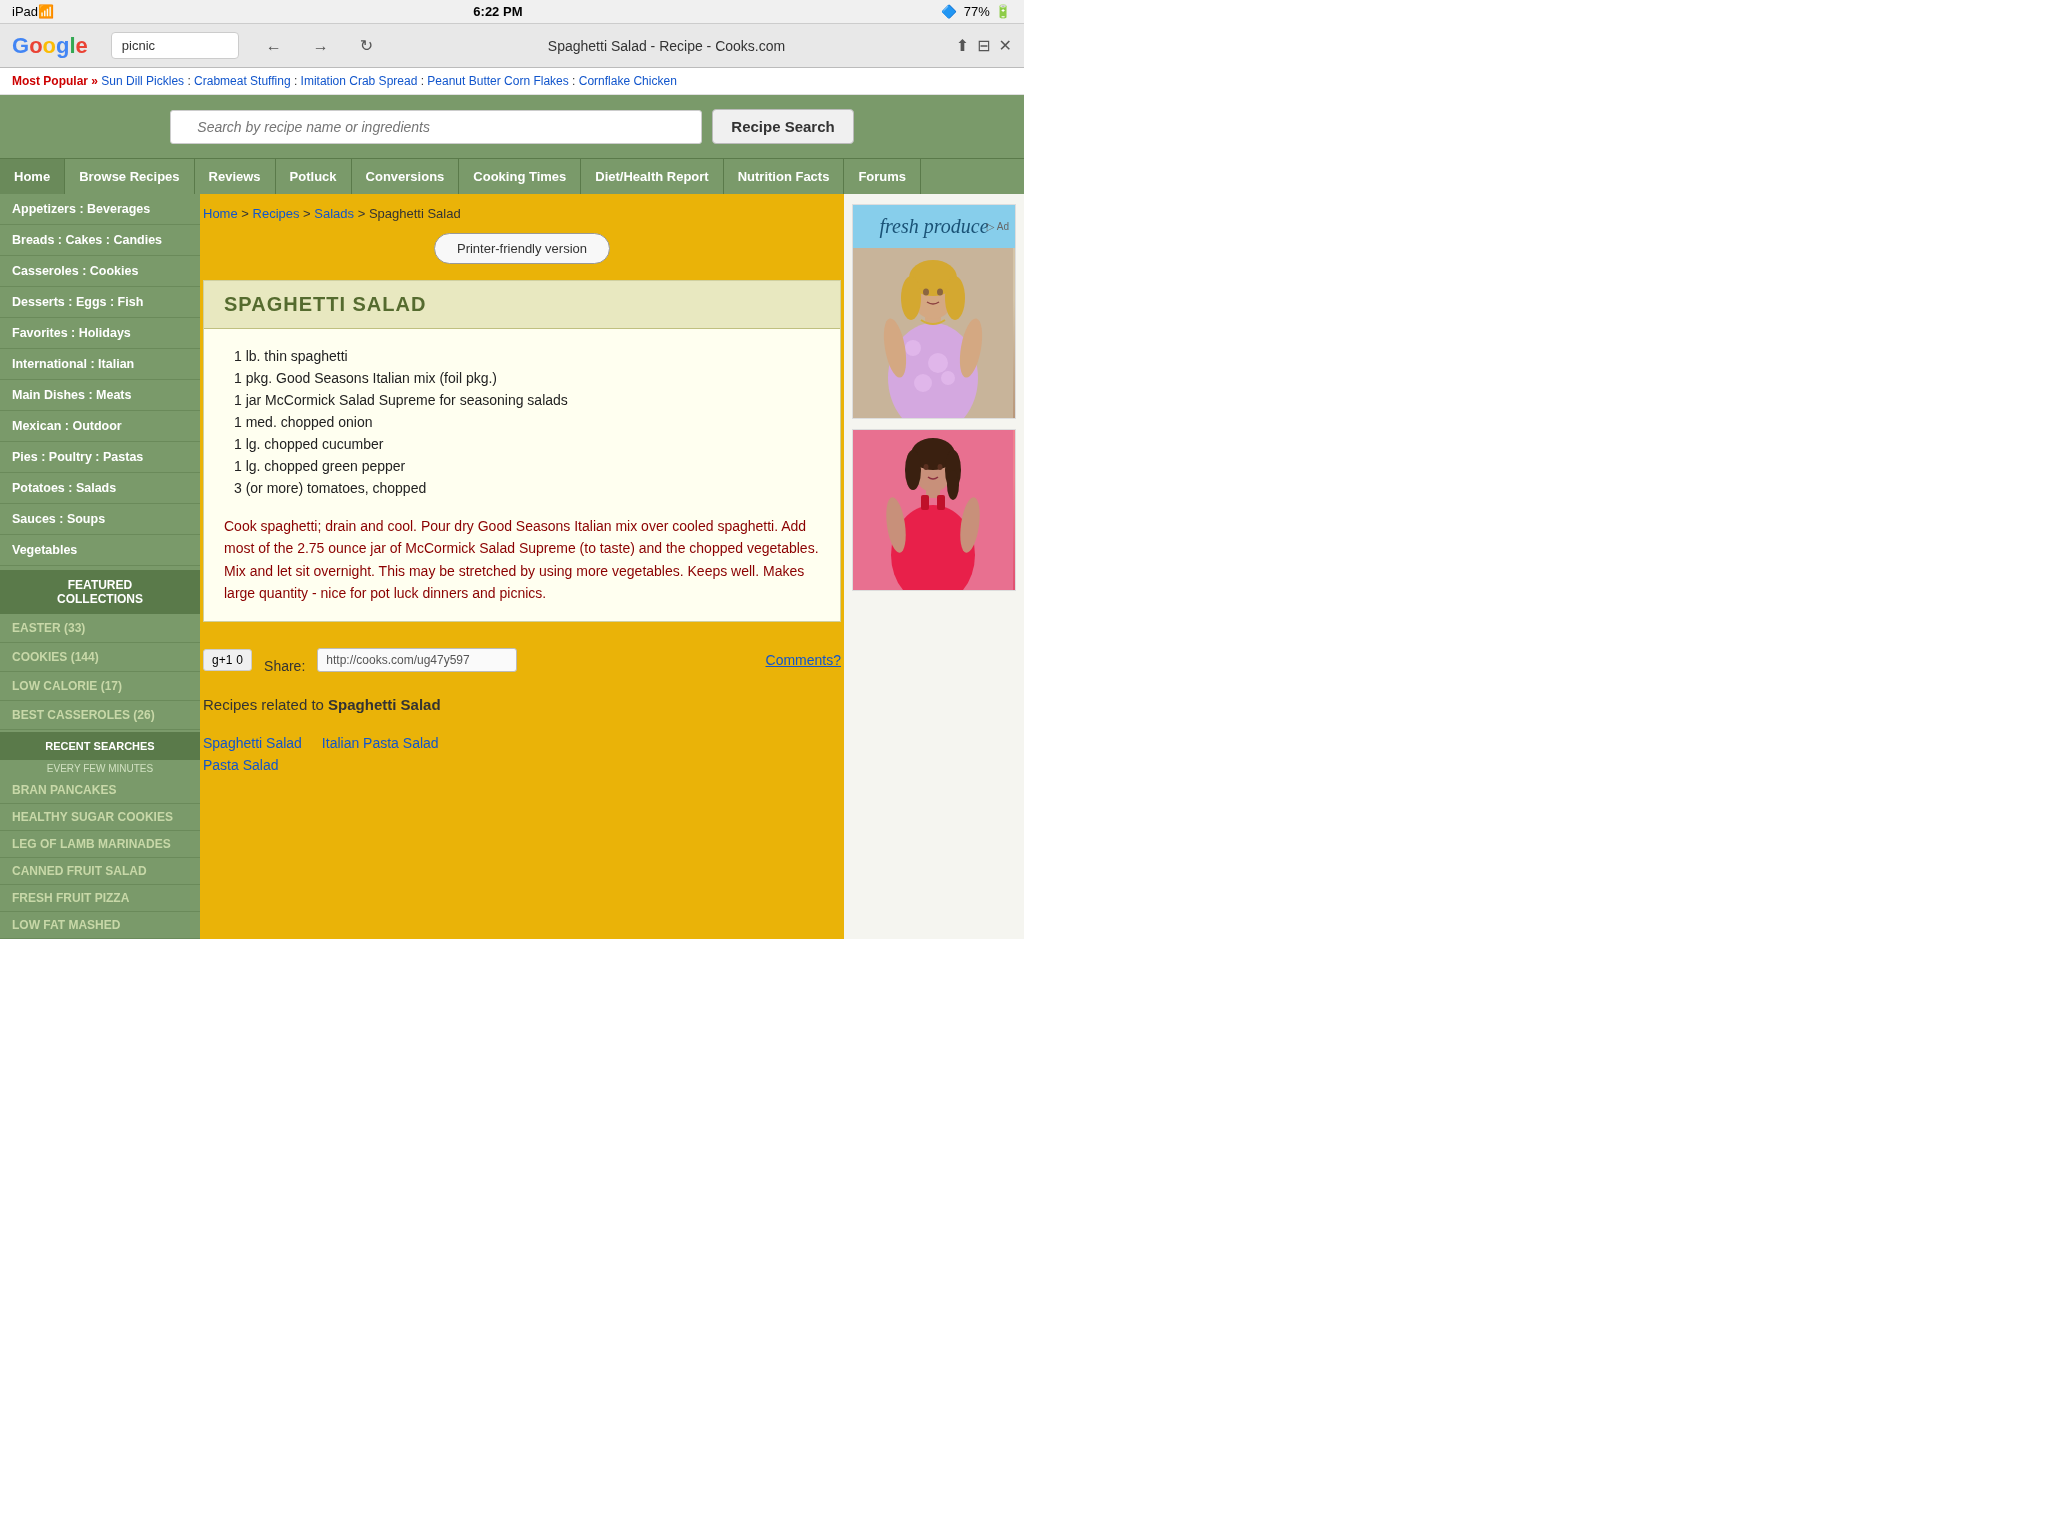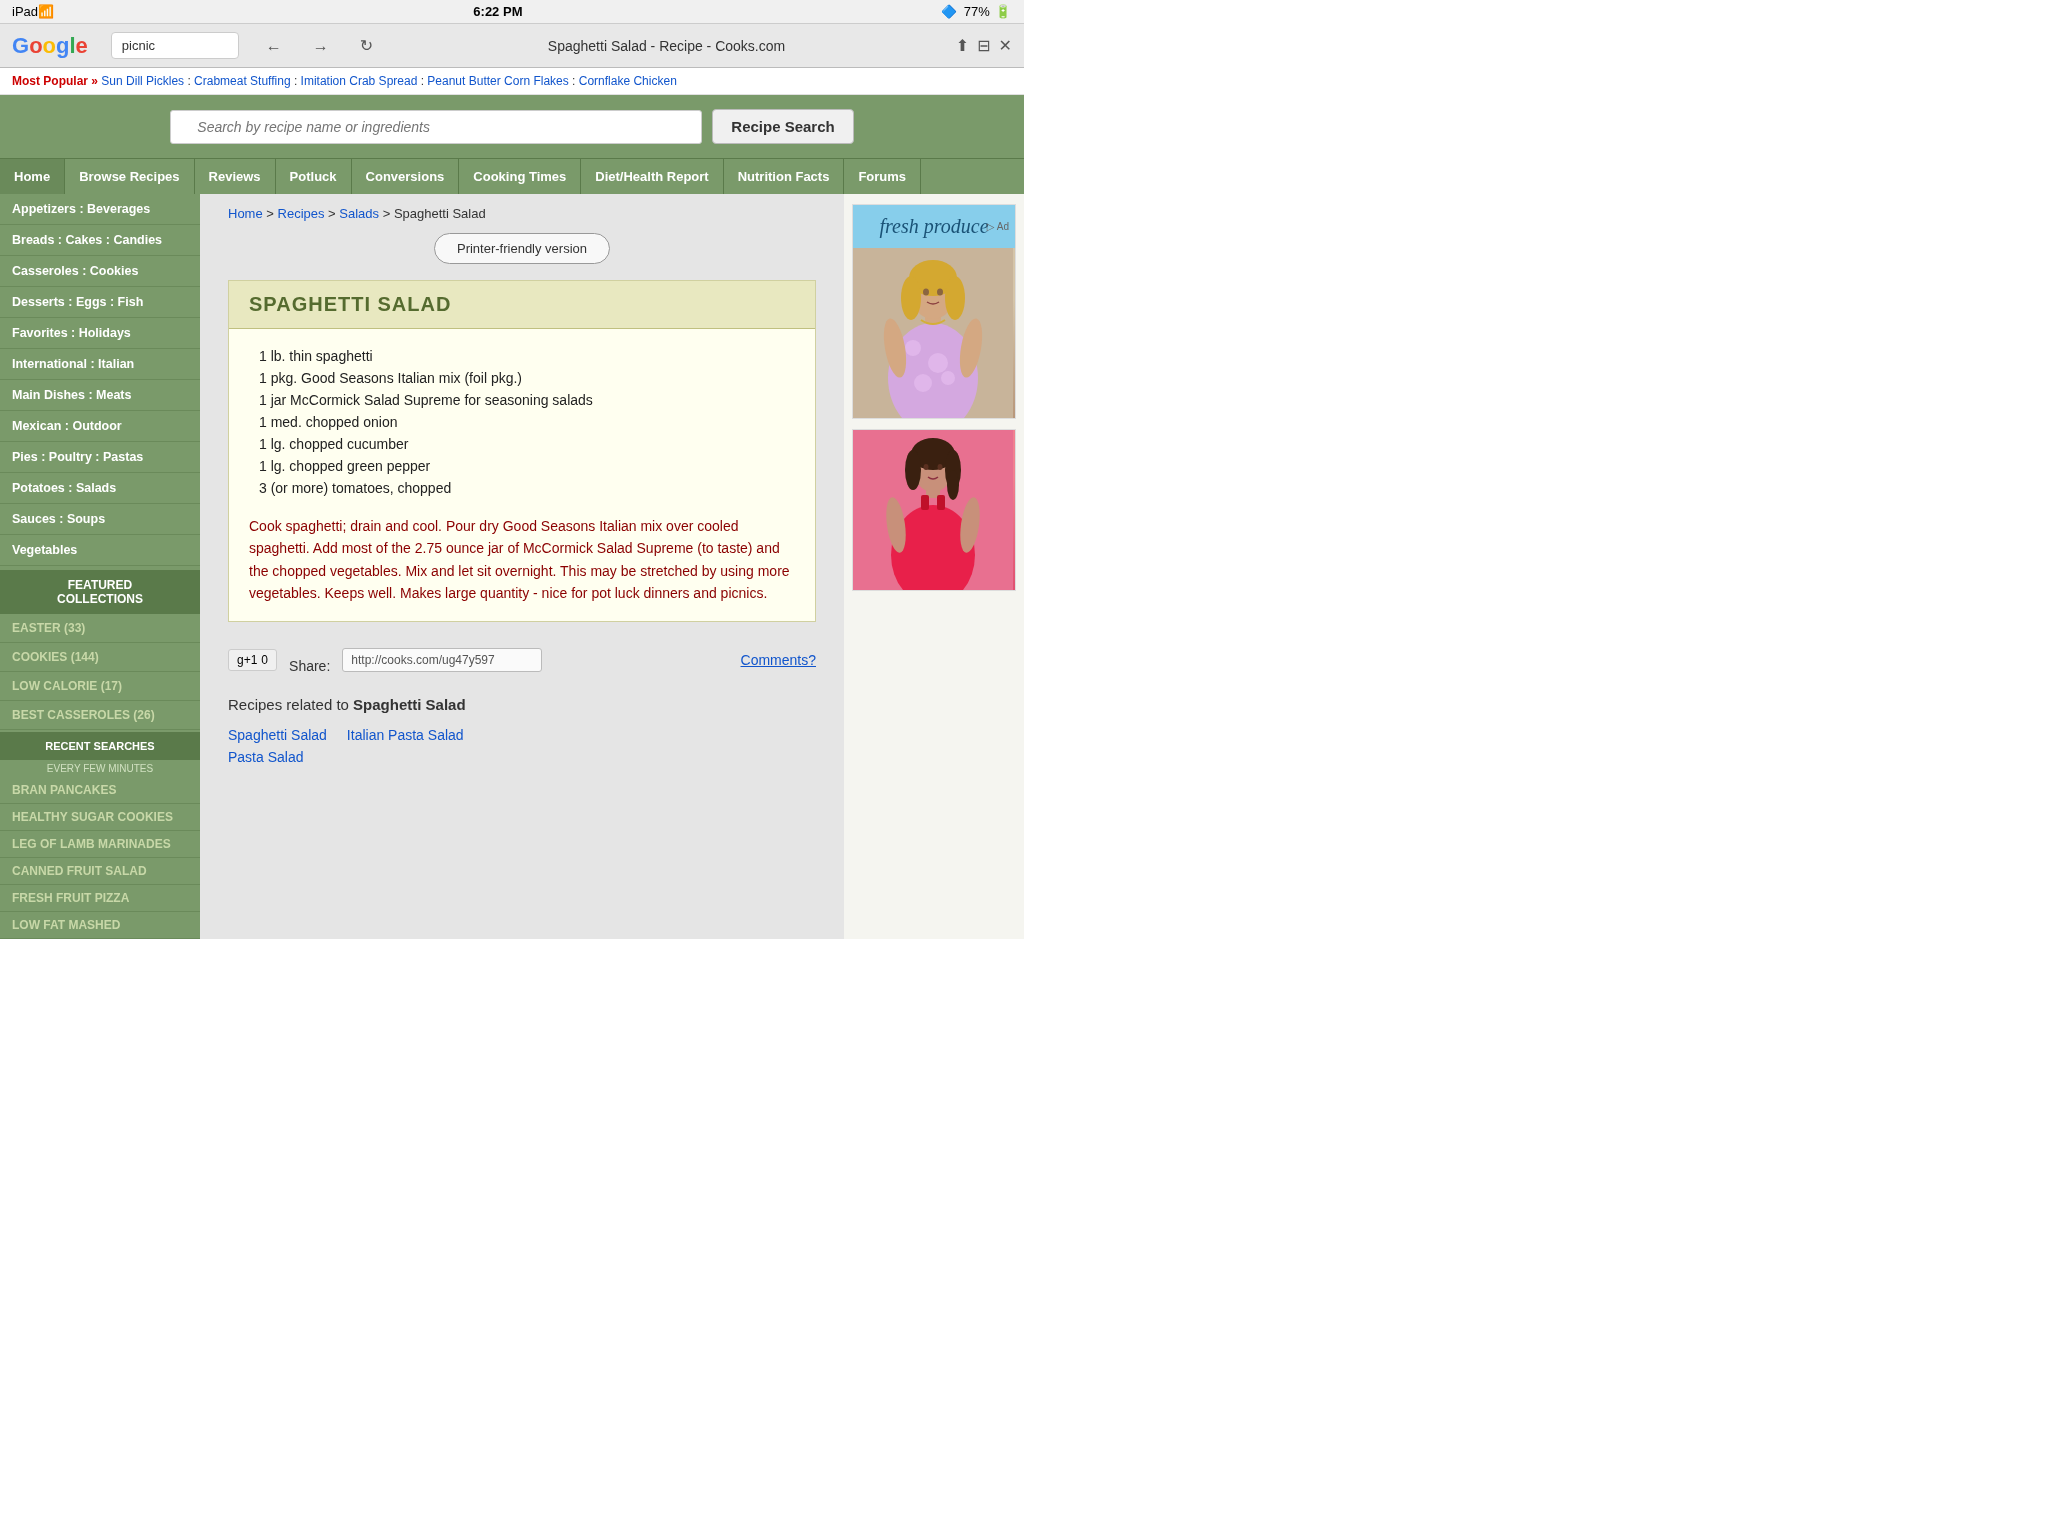--- a/index.html
+++ b/index.html
@@ -197,22 +197,22 @@
       font-weight: bold;
       border-bottom: 1px solid #6a8a5a;
       cursor: pointer;
       background: #7a9a6a;
       text-decoration: none;
     }
 
     
     .content-area {
       flex: 1;
-      padding: 12px 28px;
-      background: #e5e5e5;
+      padding: 12px 3px;
+      background: #eab308;
     }
     .breadcrumb {
       font-size: 13px;
       color: #333;
       margin-bottom: 12px;
     }
     .breadcrumb a { color: #15c; text-decoration: none; }
 
     .printer-btn-wrap {
       text-align: center;
@@ -291,21 +291,21 @@
     }
     .comments-link {
       margin-left: auto;
       color: #15c;
       font-size: 14px;
       text-decoration: underline;
       cursor: pointer;
     }
 
     
-    .related-title { font-size: 15px; color: #333; margin-bottom: 14px; }
+    .related-title { font-size: 15px; color: #333; margin-bottom: 22px; }
     .related-links { display: flex; gap: 20px; flex-wrap: wrap; }
     .related-link { color: #15c; font-size: 14px; text-decoration: none; cursor: pointer; }
 
     
     .ad-column {
       width: 180px;
       min-width: 180px;
       padding: 10px 8px;
       background: #f5f5f0;
       flex-shrink: 0;

